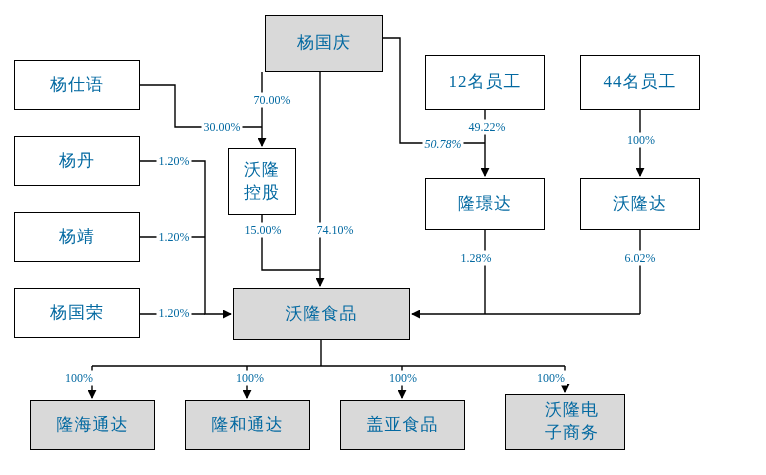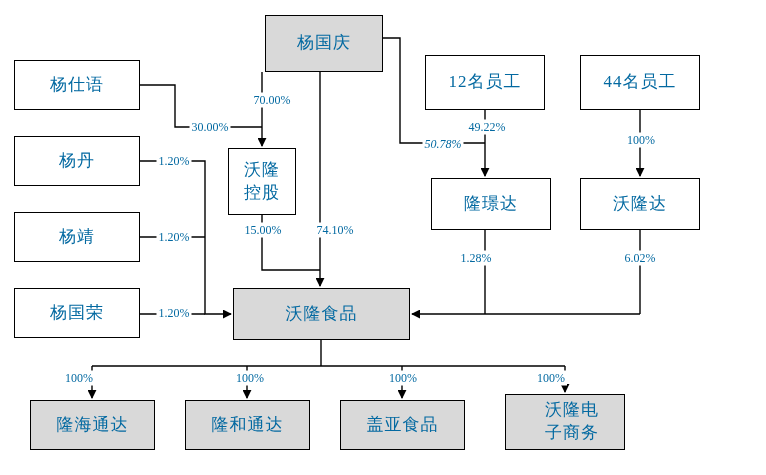--- a/index.html
+++ b/index.html
@@ -65,38 +65,38 @@
 
   <div class="node" style="left:14px;top:288px;width:126px;height:50px;">杨国荣</div>
 
   <div class="node" style="left:425px;top:55px;width:120px;height:55px;">12名员工</div>
 
   <div class="node" style="left:580px;top:55px;width:120px;height:55px;">44名员工</div>
 
   <div class="node" style="left:228px;top:148px;width:68px;height:67px;">沃隆
 控股</div>
 
-  <div class="node" style="left:425px;top:178px;width:120px;height:52px;margin-left:6px;">隆璟达</div>
+  <div class="node" style="left:425px;top:178px;width:120px;height:52px;">隆璟达</div>
 
   <div class="node" style="left:580px;top:178px;width:120px;height:52px;">沃隆达</div>
 
   <div class="node gray" style="left:233px;top:288px;width:177px;height:52px;font-family:Liberation Serif, serif;">沃隆食品</div>
 
   <div class="node gray" style="left:30px;top:400px;width:125px;height:50px;">隆海通达</div>
 
   <div class="node gray" style="left:185px;top:400px;width:125px;height:50px;">隆和通达</div>
 
   <div class="node gray" style="left:340px;top:400px;width:125px;height:50px;">盖亚食品</div>
 
   <div class="node gray" style="left:505px;top:394px;width:120px;height:56px;padding-left:14px;">沃隆电
 子商务</div>
 
   <div class="pct" style="left:272px;top:100px;">70.00%</div>
 
-  <div class="pct" style="left:210px;top:127px;">30.00%</div>
+  <div class="pct" style="left:222px;top:127px;">30.00%</div>
 
   <div class="pct" style="left:174px;top:161px;">1.20%</div>
 
   <div class="pct" style="left:174px;top:237px;">1.20%</div>
 
   <div class="pct" style="left:174px;top:313px;">1.20%</div>
 
   <div class="pct" style="left:263px;top:230px;">15.00%</div>
 
   <div class="pct" style="left:335px;top:230px;">74.10%</div>

